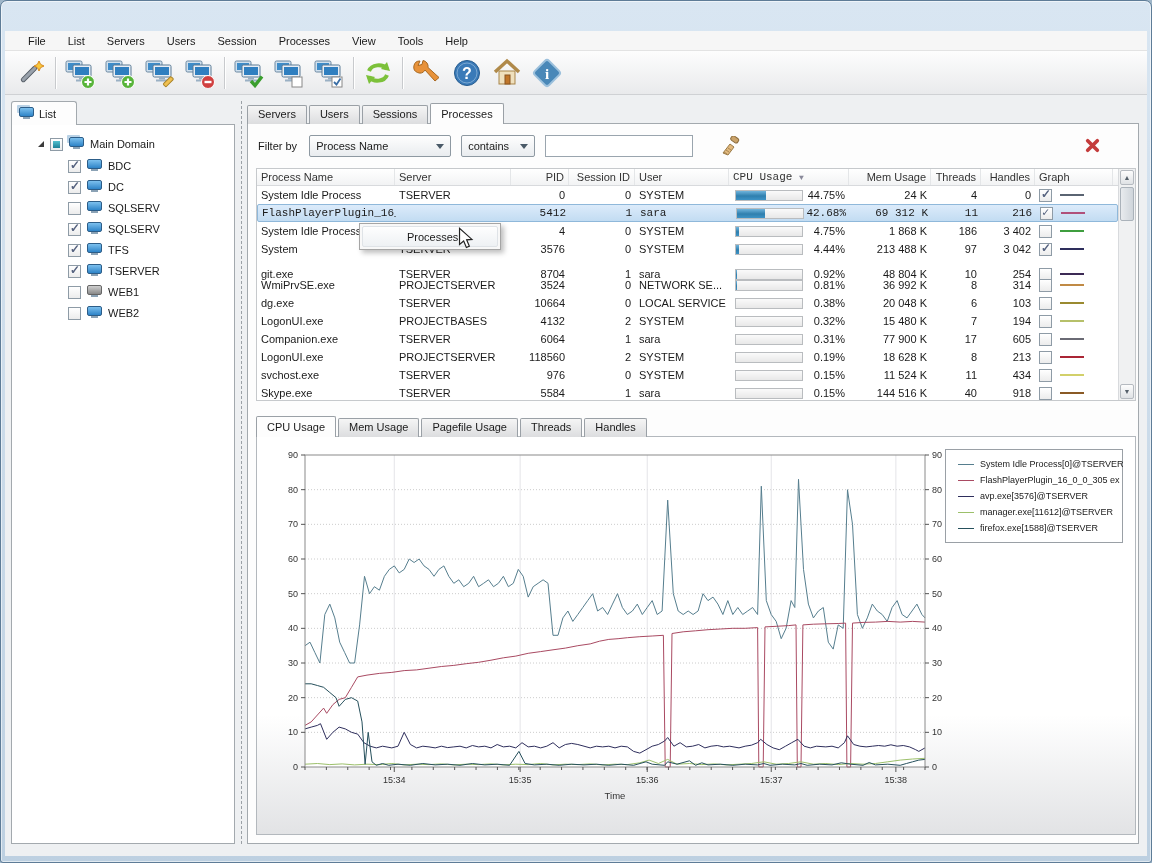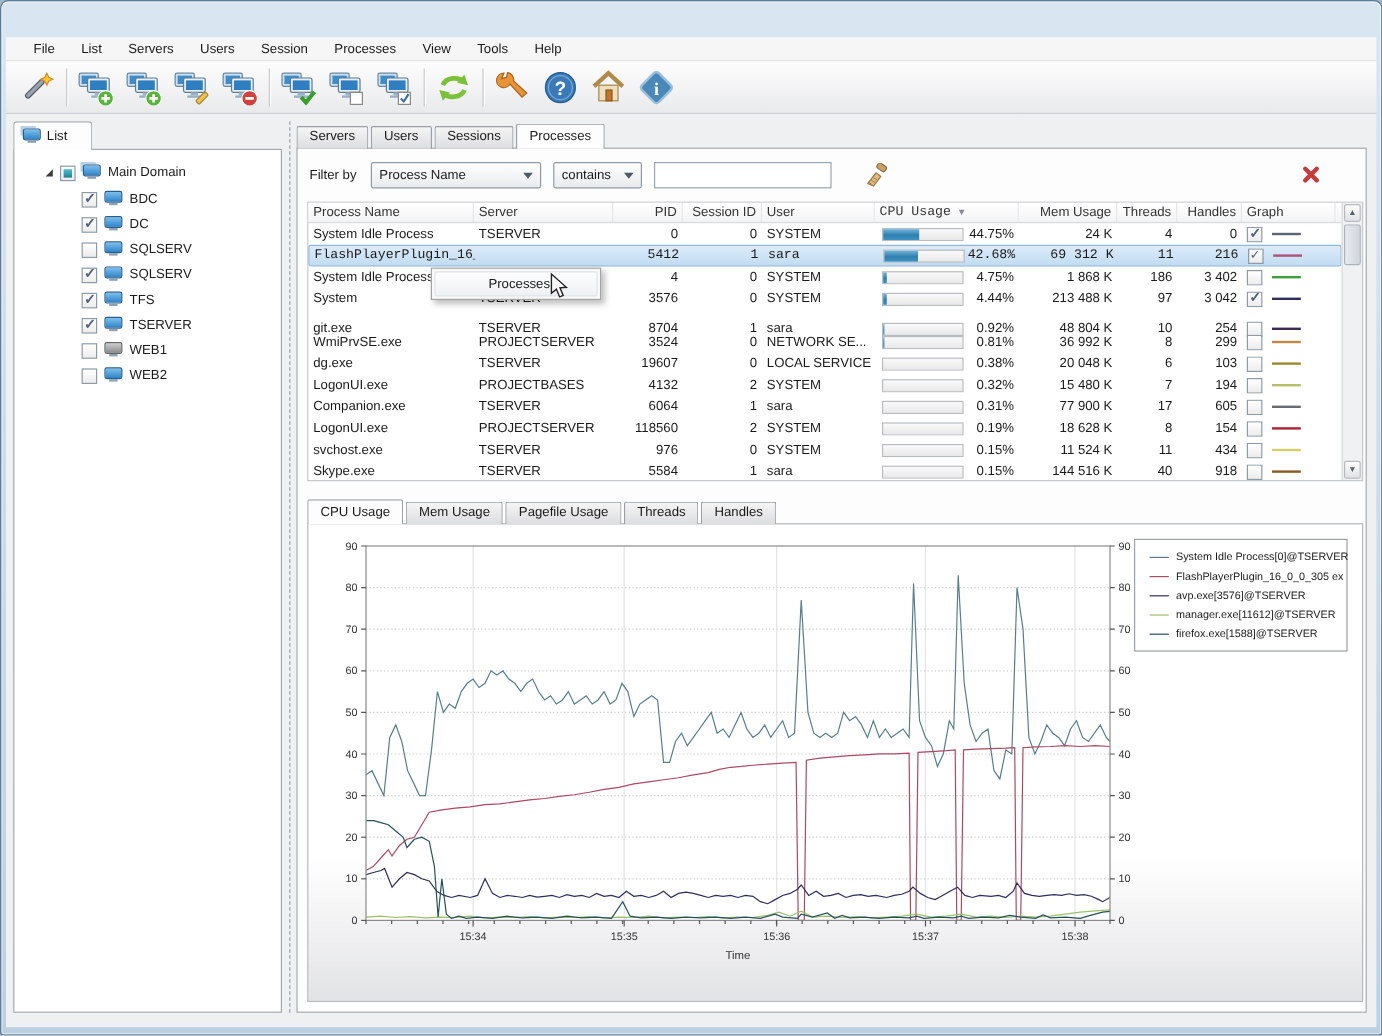--- a/index.html
+++ b/index.html
@@ -516,30 +516,30 @@
                 <div class="td num" style="width:66px">0</div>
                 <div class="td" style="width:94px">NETWORK SE...</div>
                 <div class="td cpu-cell" style="width:120px">
                   <span class="cpu-bar">
                     <span class="cpu-fill" style="width:0.81%"></span>
                   </span>
                   <span class="cpu-pct">0.81%</span>
                 </div>
                 <div class="td num" style="width:82px">36 992 K</div>
                 <div class="td num" style="width:50px">8</div>
-                <div class="td num" style="width:54px">299</div>
+                <div class="td num" style="width:54px">314</div>
                 <div class="td" style="width:78px;display:flex;align-items:center">
                   <span class="cb"></span>
                   <span class="gline" style="border-top-color:#c08a45"></span>
                 </div>
               </div>
               <div class="trow" style="top: 108px;">
                 <div class="td" style="width:138px">dg.exe</div>
                 <div class="td" style="width:116px">TSERVER</div>
-                <div class="td num" style="width:58px">19607</div>
+                <div class="td num" style="width:58px">10664</div>
                 <div class="td num" style="width:66px">0</div>
                 <div class="td" style="width:94px">LOCAL SERVICE</div>
                 <div class="td cpu-cell" style="width:120px">
                   <span class="cpu-bar">
                     <span class="cpu-fill" style="width:0.38%"></span>
                   </span>
                   <span class="cpu-pct">0.38%</span>
                 </div>
                 <div class="td num" style="width:82px">20 048 K</div>
                 <div class="td num" style="width:50px">6</div>
@@ -596,21 +596,21 @@
                 <div class="td num" style="width:66px">2</div>
                 <div class="td" style="width:94px">SYSTEM</div>
                 <div class="td cpu-cell" style="width:120px">
                   <span class="cpu-bar">
                     <span class="cpu-fill" style="width:0.19%"></span>
                   </span>
                   <span class="cpu-pct">0.19%</span>
                 </div>
                 <div class="td num" style="width:82px">18 628 K</div>
                 <div class="td num" style="width:50px">8</div>
-                <div class="td num" style="width:54px">154</div>
+                <div class="td num" style="width:54px">213</div>
                 <div class="td" style="width:78px;display:flex;align-items:center">
                   <span class="cb"></span>
                   <span class="gline" style="border-top-color:#aa2535"></span>
                 </div>
               </div>
               <div class="trow" style="top: 180px;">
                 <div class="td" style="width:138px">svchost.exe</div>
                 <div class="td" style="width:116px">TSERVER</div>
                 <div class="td num" style="width:58px">976</div>
                 <div class="td num" style="width:66px">0</div>

